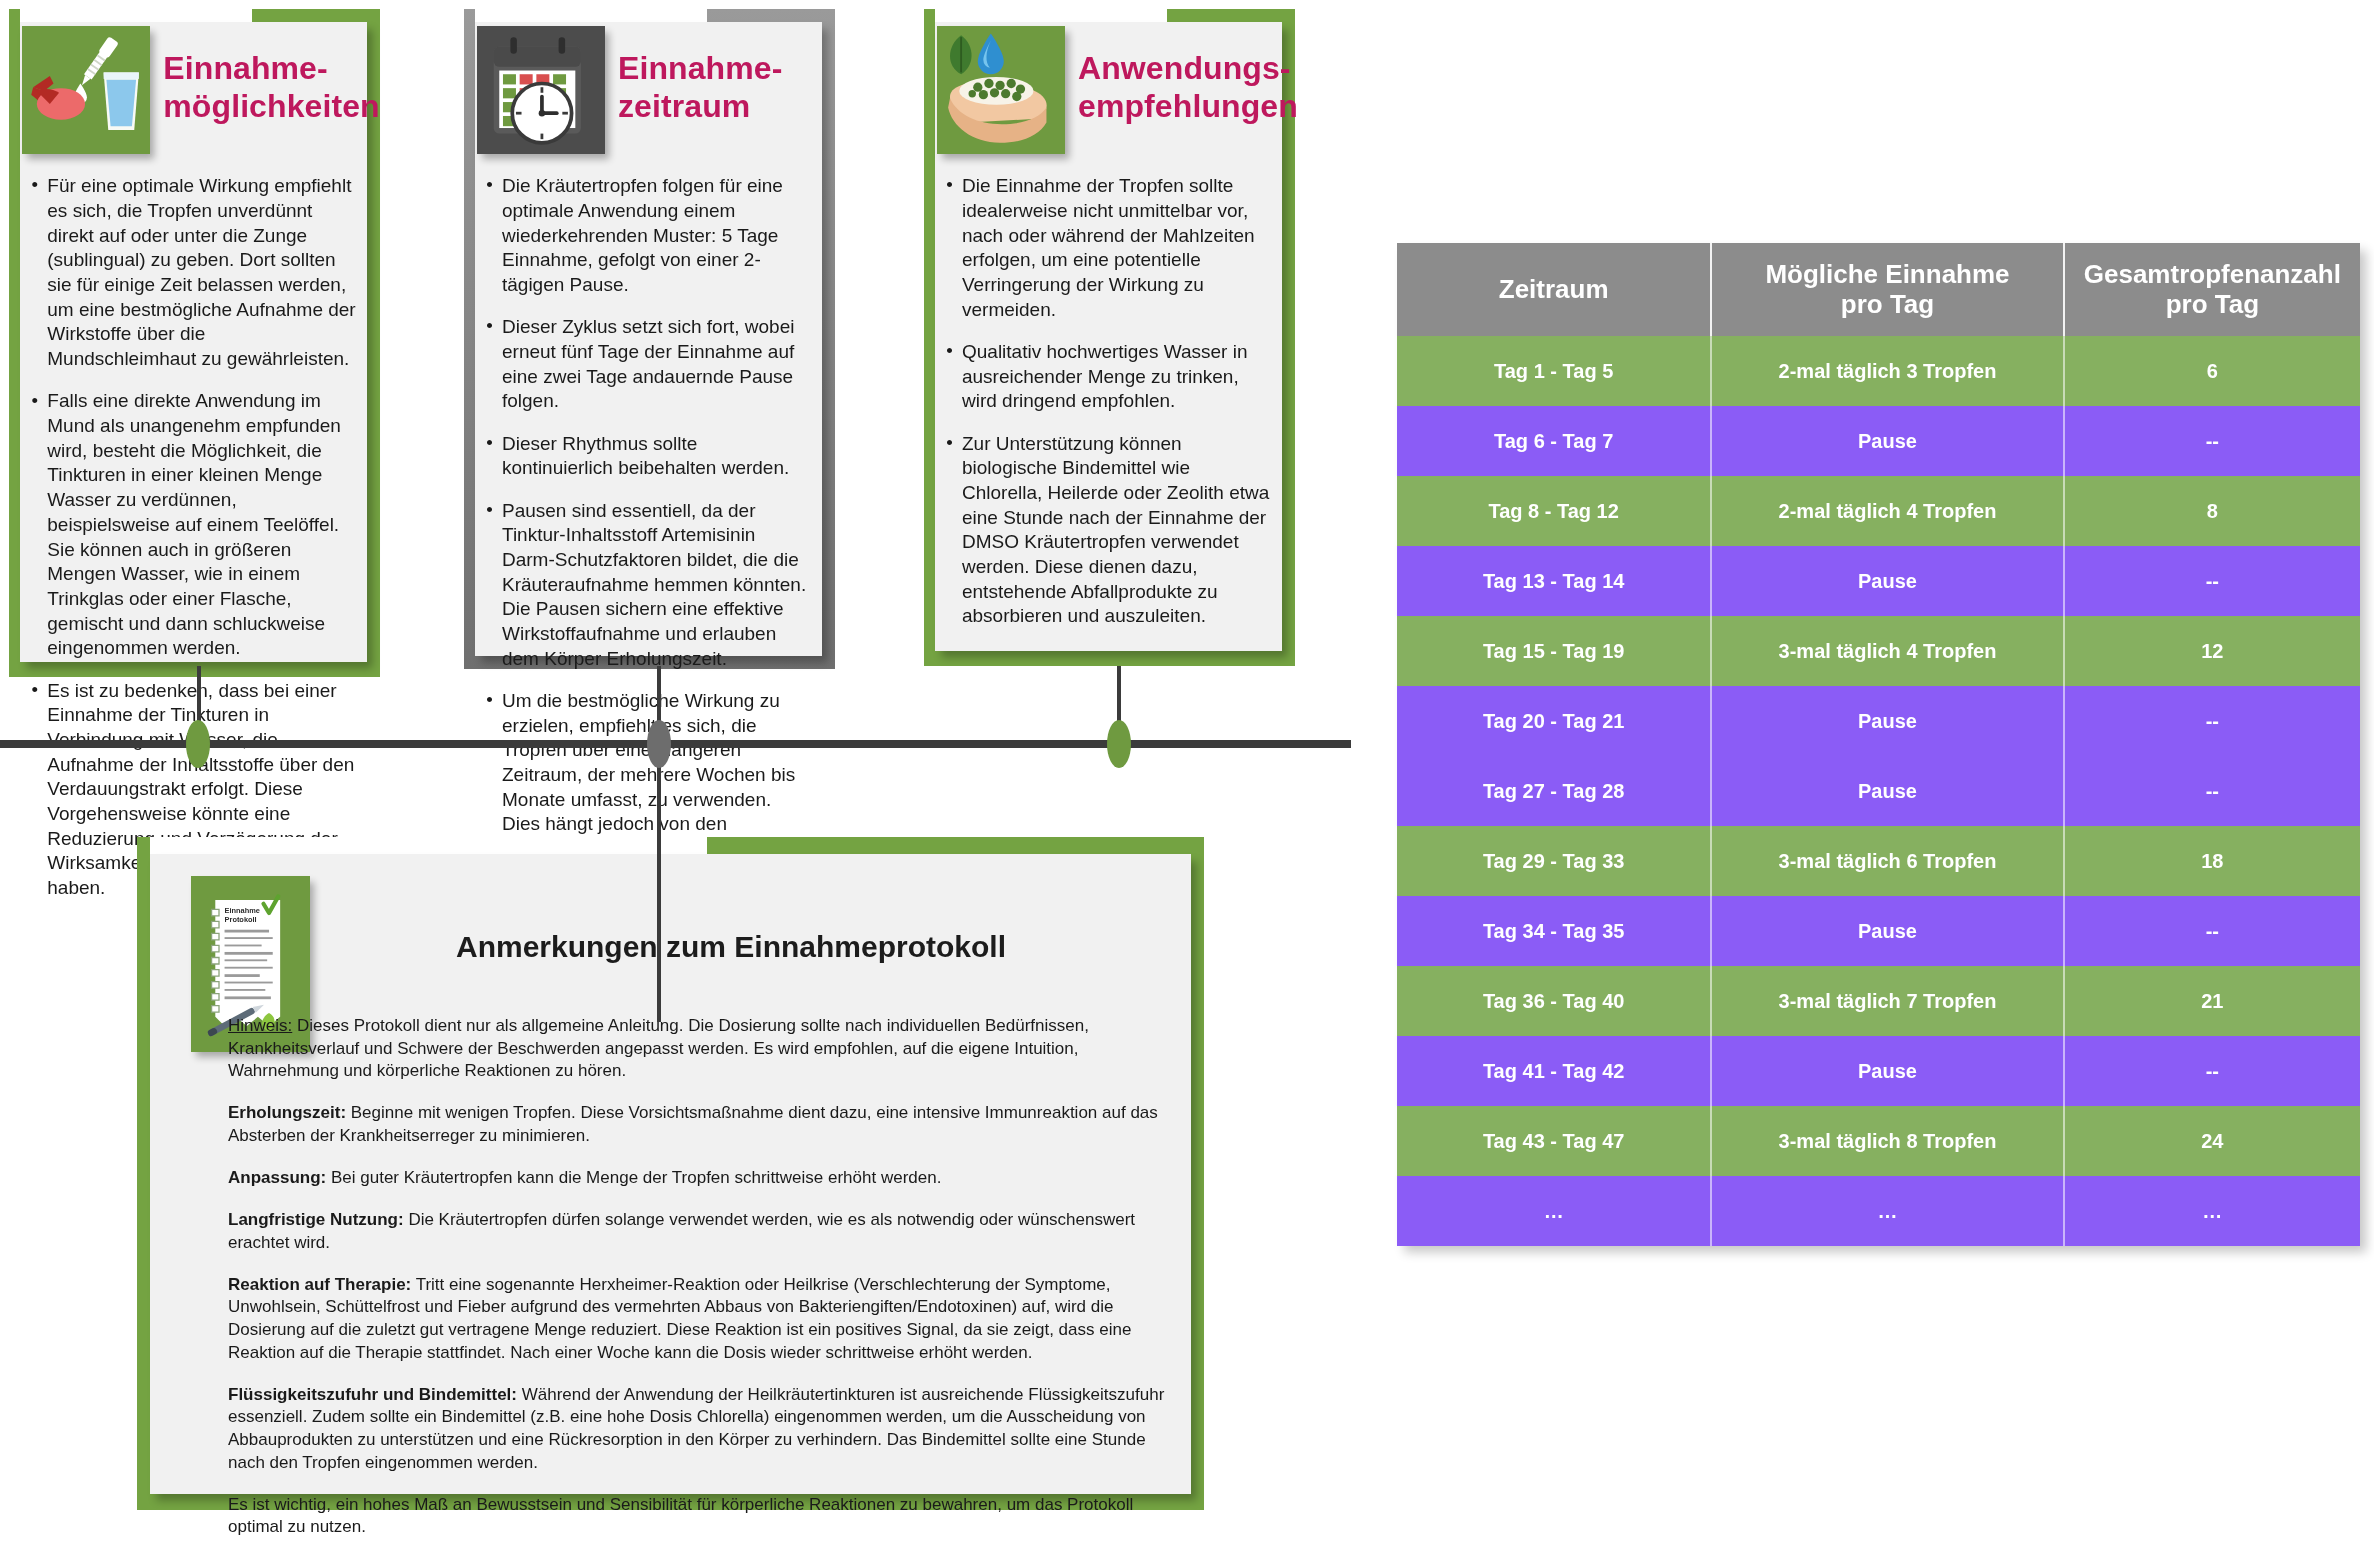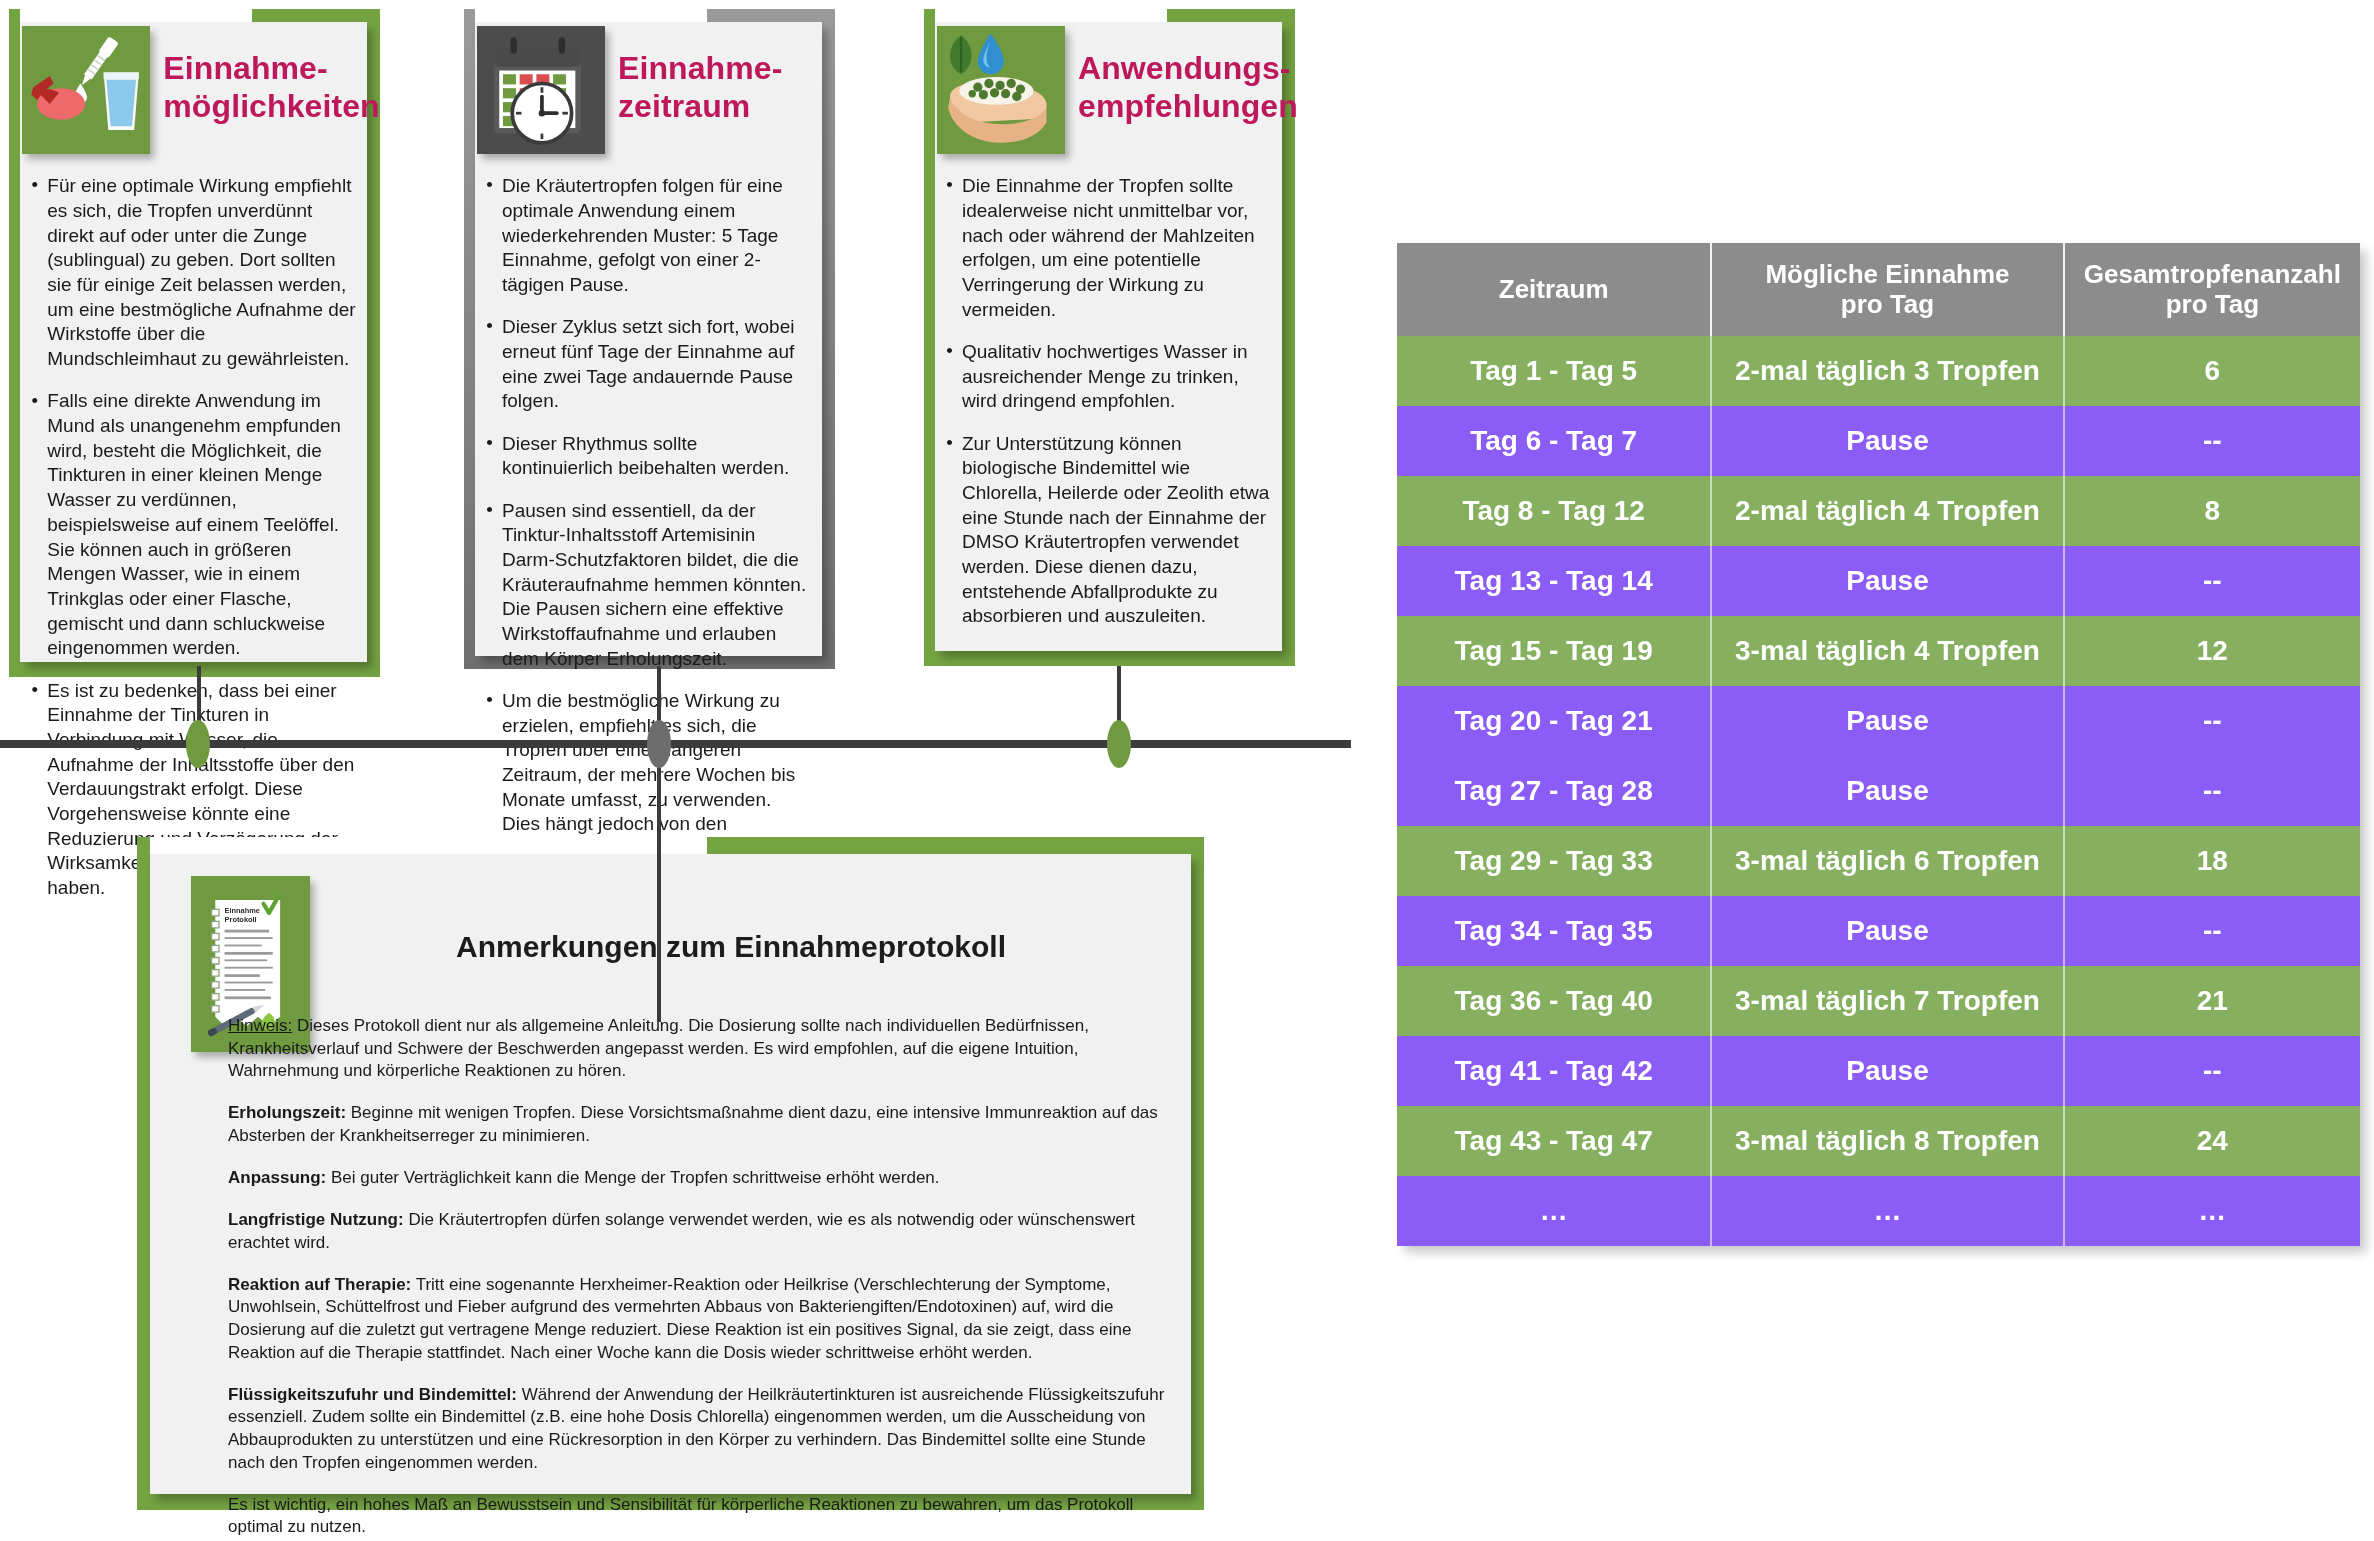--- a/index.html
+++ b/index.html
@@ -88,21 +88,21 @@
   #schedule-table th,#schedule-table td{
     color:#ffffff;text-align:center;font-weight:700;
     border:0;padding:0;height:70px;vertical-align:middle;
   }
   #schedule-table thead th{
     background:#8c8c8c;height:93px;font-size:26px;line-height:1.15;
     border-right:2.8px solid #f3f3f3;
   }
   #schedule-table thead th:last-child{border-right:0;}
   #schedule-table td{
-    font-size:28px;border-right:2.8px solid rgba(255,255,255,.55);
+    font-size:20px;border-right:2.8px solid rgba(255,255,255,.55);
   }
   #schedule-table td:last-child{border-right:0;}
   #schedule-table tr.row-on td{background:#86b060;}
   #schedule-table tr.row-off td{background:#8b5cf6;}
   #schedule-table col.c1{width:315px;}
   #schedule-table col.c2{width:352px;}
   #schedule-table col.c3{width:295px;}
 
   
   .icon-box svg{display:block;width:100%;height:100%;}
@@ -325,21 +325,21 @@
     <div class="note-title" style="left:186px;top:93px;width:816px;">Anmerkungen zum Einnahmeprotokoll</div>
 
     <div class="note-body" style="left:91px;top:178px;width:937px;">
       <p>
         <u>Hinweis:</u><span> Dieses Protokoll dient nur als allgemeine Anleitung. Die Dosierung sollte nach individuellen Bedürfnissen, Krankheitsverlauf und Schwere der Beschwerden angepasst werden. Es wird empfohlen, auf die eigene Intuition, Wahrnehmung und körperliche Reaktionen zu hören.</span>
       </p>
       <p>
         <b>Erholungszeit:</b><span> Beginne mit wenigen Tropfen. Diese Vorsichtsmaßnahme dient dazu, eine intensive Immunreaktion auf das Absterben der Krankheitserreger zu minimieren.</span>
       </p>
       <p>
-        <b>Anpassung:</b><span> Bei guter Verträglichkeit kann die Menge der Tropfen schrittweise erhöht werden.</span>
+        <b>Anpassung:</b><span> Bei guter Kräutertropfen kann die Menge der Tropfen schrittweise erhöht werden.</span>
       </p>
       <p>
         <b>Langfristige Nutzung:</b><span> Die Kräutertropfen dürfen solange verwendet werden, wie es als notwendig oder wünschenswert erachtet wird.</span>
       </p>
       <p>
         <b>Reaktion auf Therapie:</b><span> Tritt eine sogenannte Herxheimer-Reaktion oder Heilkrise (Verschlechterung der Symptome, Unwohlsein, Schüttelfrost und Fieber aufgrund des vermehrten Abbaus von Bakteriengiften/Endotoxinen) auf, wird die Dosierung auf die zuletzt gut vertragene Menge reduziert. Diese Reaktion ist ein positives Signal, da sie zeigt, dass eine Reaktion auf die Therapie stattfindet. Nach einer Woche kann die Dosis wieder schrittweise erhöht werden.</span>
       </p>
       <p>
         <b>Flüssigkeitszufuhr und Bindemittel:</b><span> Während der Anwendung der Heilkräutertinkturen ist ausreichende Flüssigkeitszufuhr essenziell. Zudem sollte ein Bindemittel (z.B. eine hohe Dosis Chlorella) eingenommen werden, um die Ausscheidung von Abbauprodukten zu unterstützen und eine Rückresorption in den Körper zu verhindern. Das Bindemittel sollte eine Stunde nach den Tropfen eingenommen werden.</span>
       </p>

